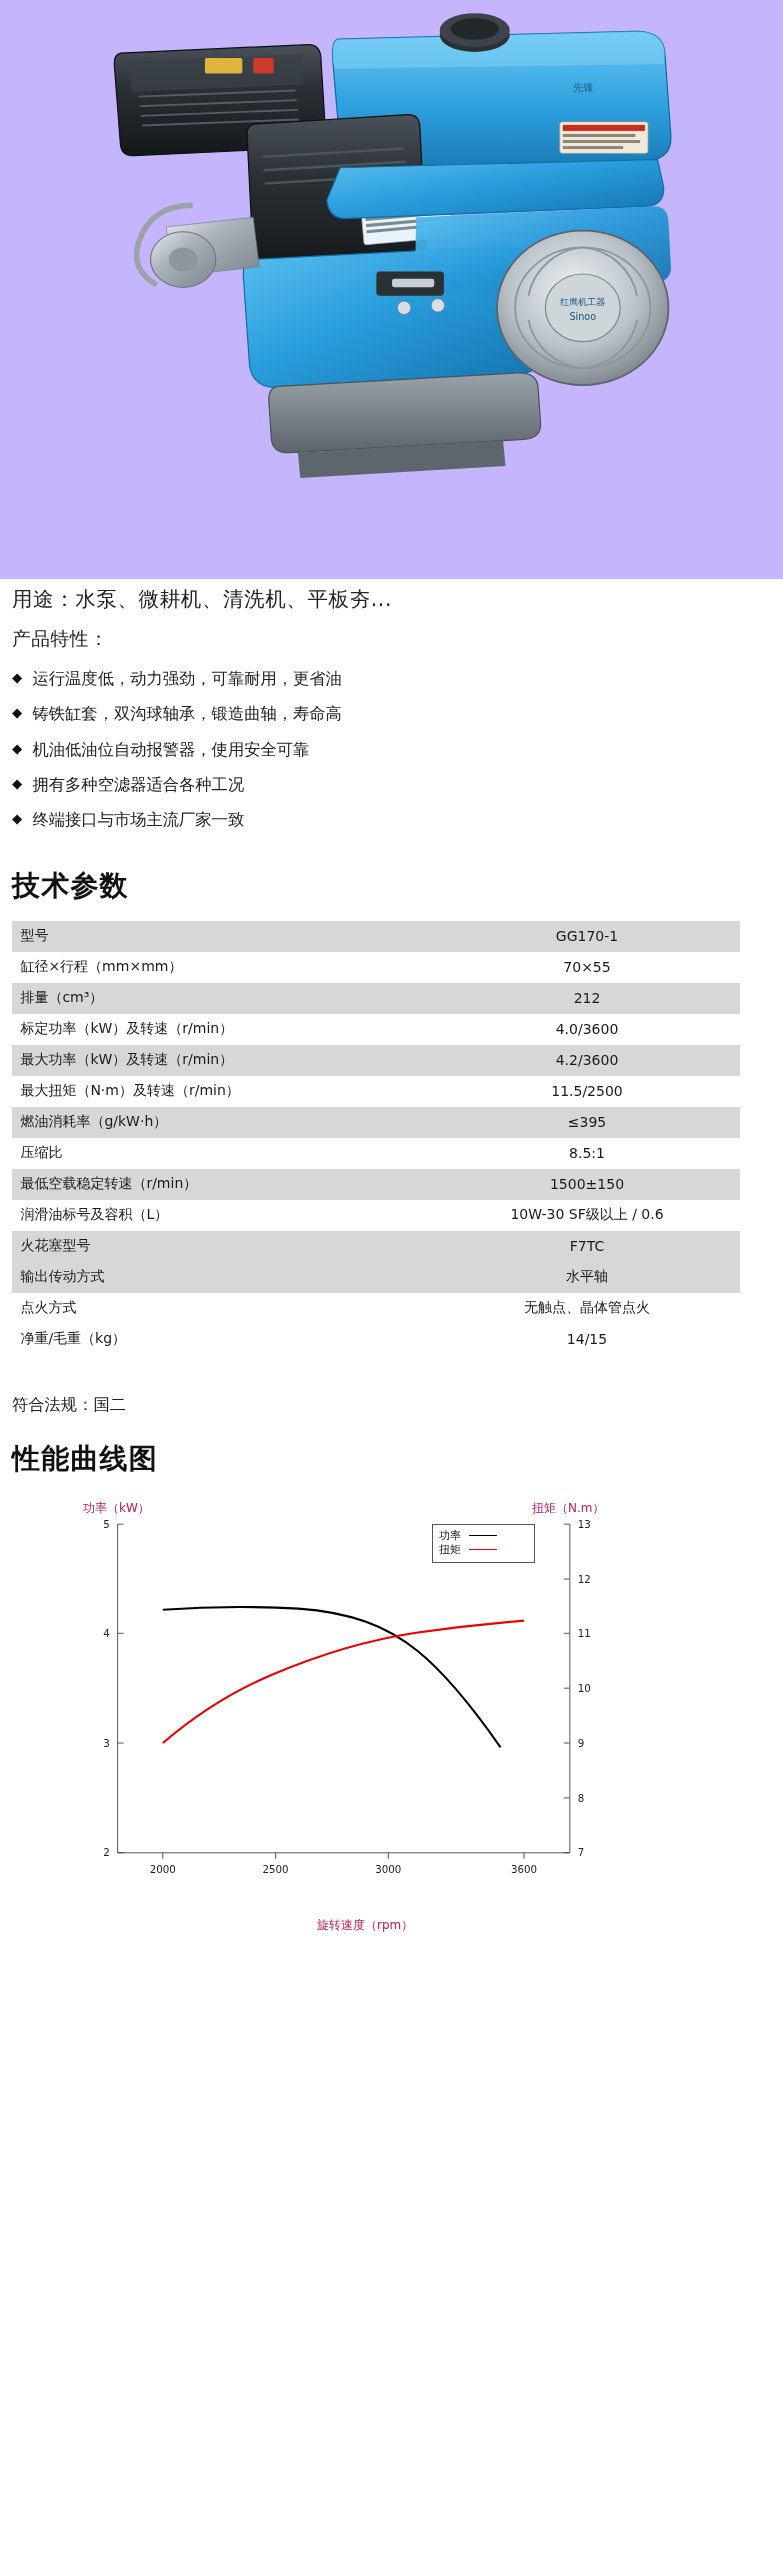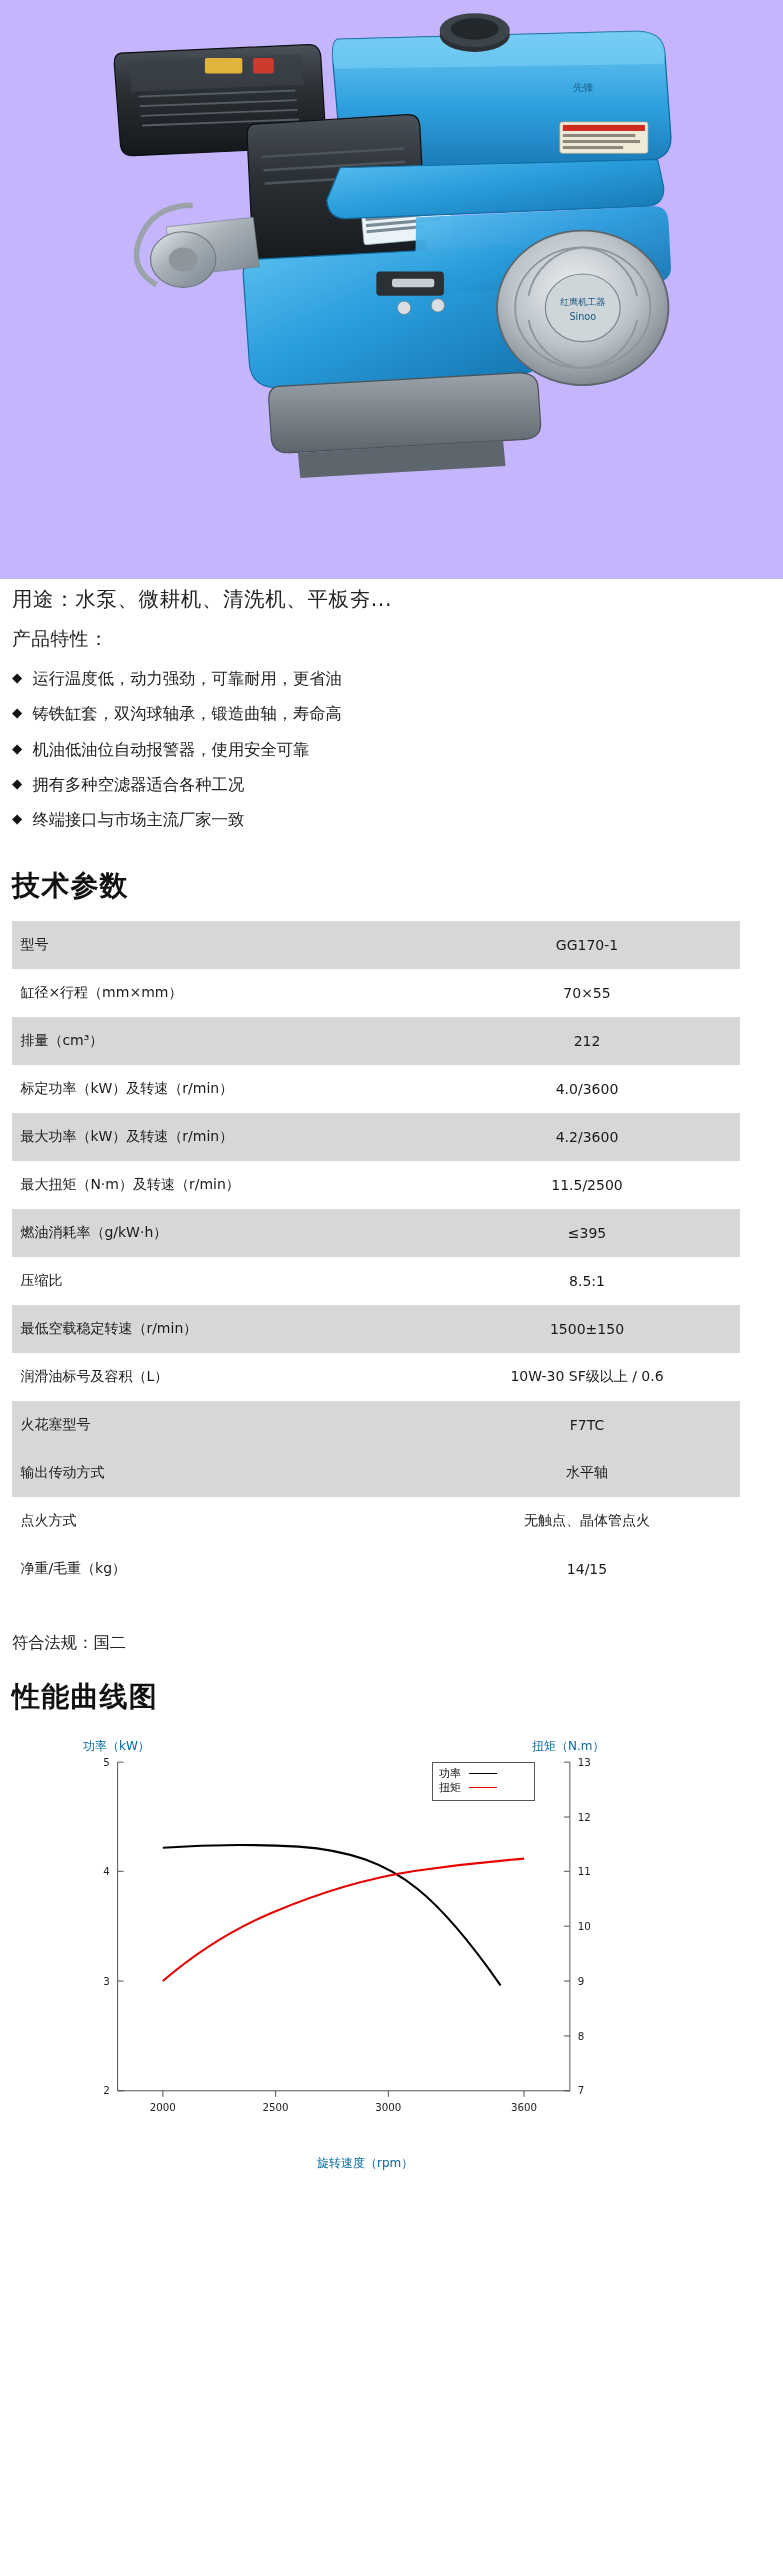--- a/index.html
+++ b/index.html
@@ -74,21 +74,21 @@
   }
 
   
   table.specs {
     width: 728px;
     border-collapse: collapse;
     margin: 0 0 6px 0;
     table-layout: fixed;
   }
   table.specs td {
-    height: 48px;
+    height: 31px;
     font-size: 14px;
     color: #1a1a1a;
     font-family: "DejaVu Sans", "Liberation Sans", sans-serif;
     padding: 1.2px 8.4px;
     border: none;
   }
   table.specs tr.odd td { background: #d7d7d7; }
   table.specs tr.even td { background: #ffffff; }
   td.k { width: 422px; text-align: left; }
   td.v { width: 306px; text-align: center; }
@@ -103,21 +103,21 @@
   
   .chart-area {
     position: relative;
     width: 728px;
     height: 422px;
     margin: 6px 0 0 0;
   }
   .axis-label {
     position: absolute;
     font-size: 12px;
-    color: #0369a1;
+    color: #be185d;
     font-family: "DejaVu Sans", "Liberation Sans", sans-serif;
     white-space: nowrap;
   }
   .legend-box {
     position: absolute;
     left: 420px; top: 30px;
     width: 103px; height: 39px;
     border: 0.6px solid #555;
     background: #fff;
     font-size: 11px;

